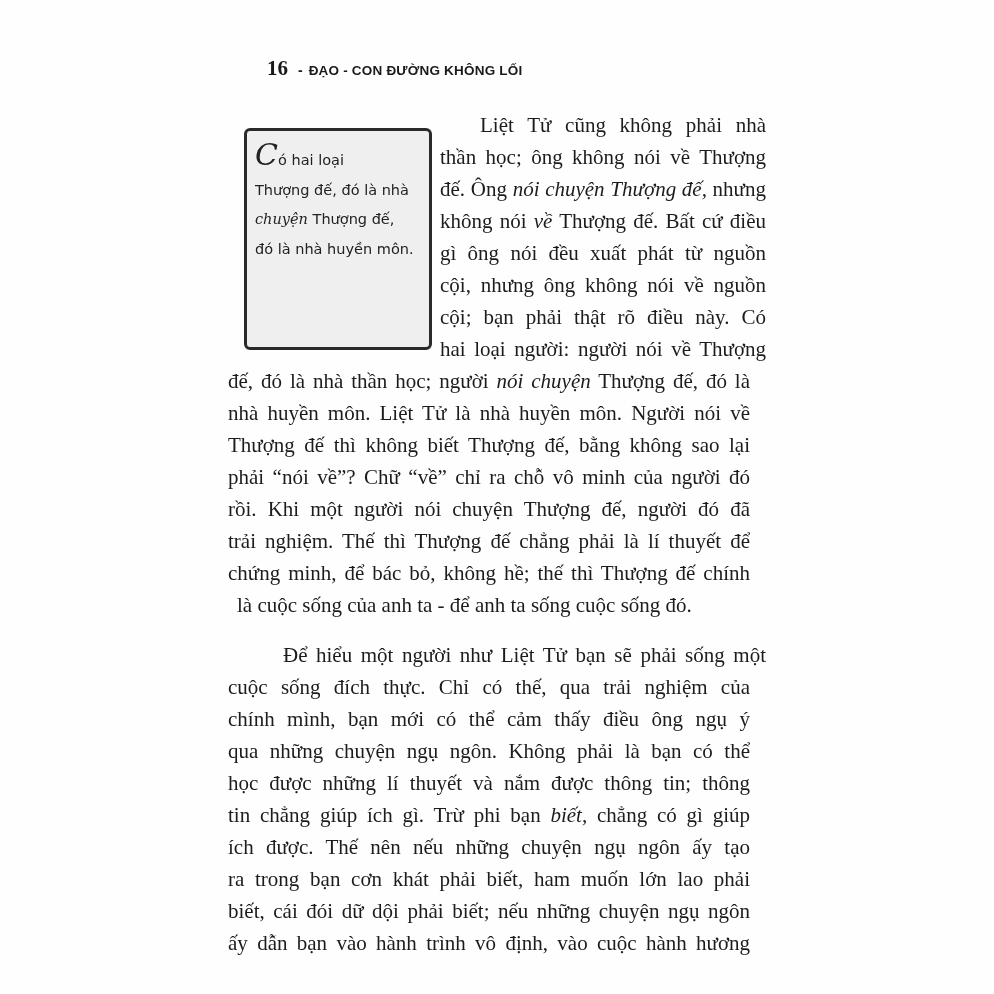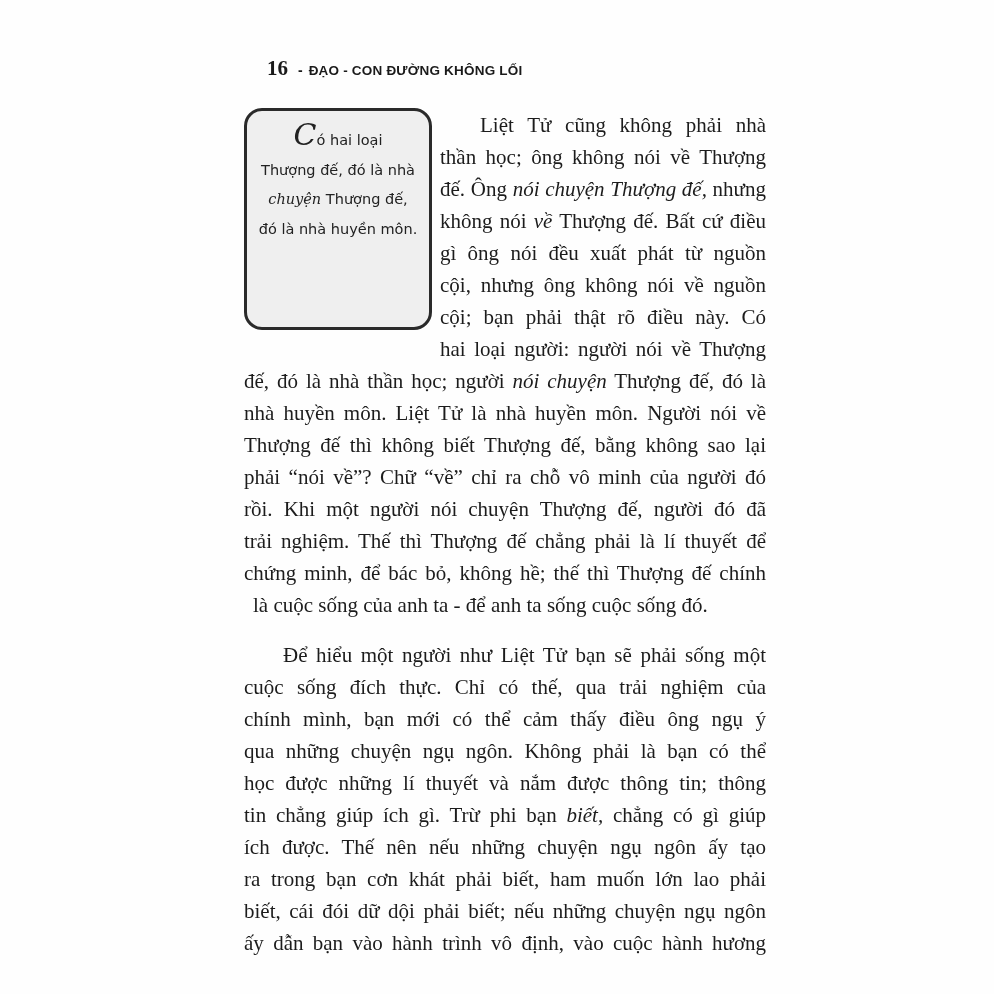--- a/index.html
+++ b/index.html
@@ -3,33 +3,33 @@
   <meta charset="utf-8">
   <style>
     html, body { margin: 0; padding: 0; background: #ffffff; }
     body { width: 994px; height: 994px; position: relative; overflow: hidden; }
     .page { position: absolute; left: 0; top: 0; width: 994px; height: 994px; background: #fefefe; }
     .header { position: absolute; left: 243px; top: 56px; display: flex; align-items: baseline; color: #1a1a1a; margin-left: 24px; }
     .page-num { font-family: "Liberation Serif", serif; font-size: 21px; font-weight: bold; }
     .header-sep { font-family: "Liberation Sans", sans-serif; font-size: 14px; margin: 0 6px 0 10px; font-weight: bold; }
     .running-title { font-family: "Liberation Sans", sans-serif; font-size: 13.5px; font-weight: bold; letter-spacing: 0.2px; }
 
-    .pullquote { position: absolute; left: 244px; top: 108px; width: 188px; height: 222px;
-      border: 3px solid #2a2a2a; border-radius: 18px; background: #efefef;
+    .pullquote { position: absolute; left: 244px; top: 128px; width: 188px; height: 222px;
+      border: 3px solid #2a2a2a; border-radius: 6px; background: #efefef;
       box-sizing: border-box; padding: 14px 8px 0 8px;
       font-family: "DejaVu Sans", sans-serif; font-size: 14.5px; line-height: 29.5px; color: #222;
-      text-align: center; }
+      text-align: left; }
     .pq-line { display: block; white-space: nowrap; }
     .dropcap { font-family: "DejaVu Serif", serif; font-size: 30px; font-style: italic; line-height: 20px; }
     .pq-italic { font-family: "DejaVu Serif", serif; font-style: italic; }
 
     .body-text { font-family: "Liberation Serif", serif; font-size: 21px; color: #1c1c1c; line-height: 30px; }
     .line { position: absolute; white-space: nowrap; text-align: justify; text-align-last: justify; }
     .narrow { left: 440px; width: 326px; }
-    .wide { left: 244px; width: 522px; }
+    .wide { left: 228px; width: 522px; }
     .indent-n { left: 480px; width: 286px; }
     .indent-w { left: 283px; width: 483px; }
     .last { text-align-last: left; margin-left: 9px; }
     i { font-style: italic; }
   </style>
 </head>
 <body>
 
 <div class="page">
 

